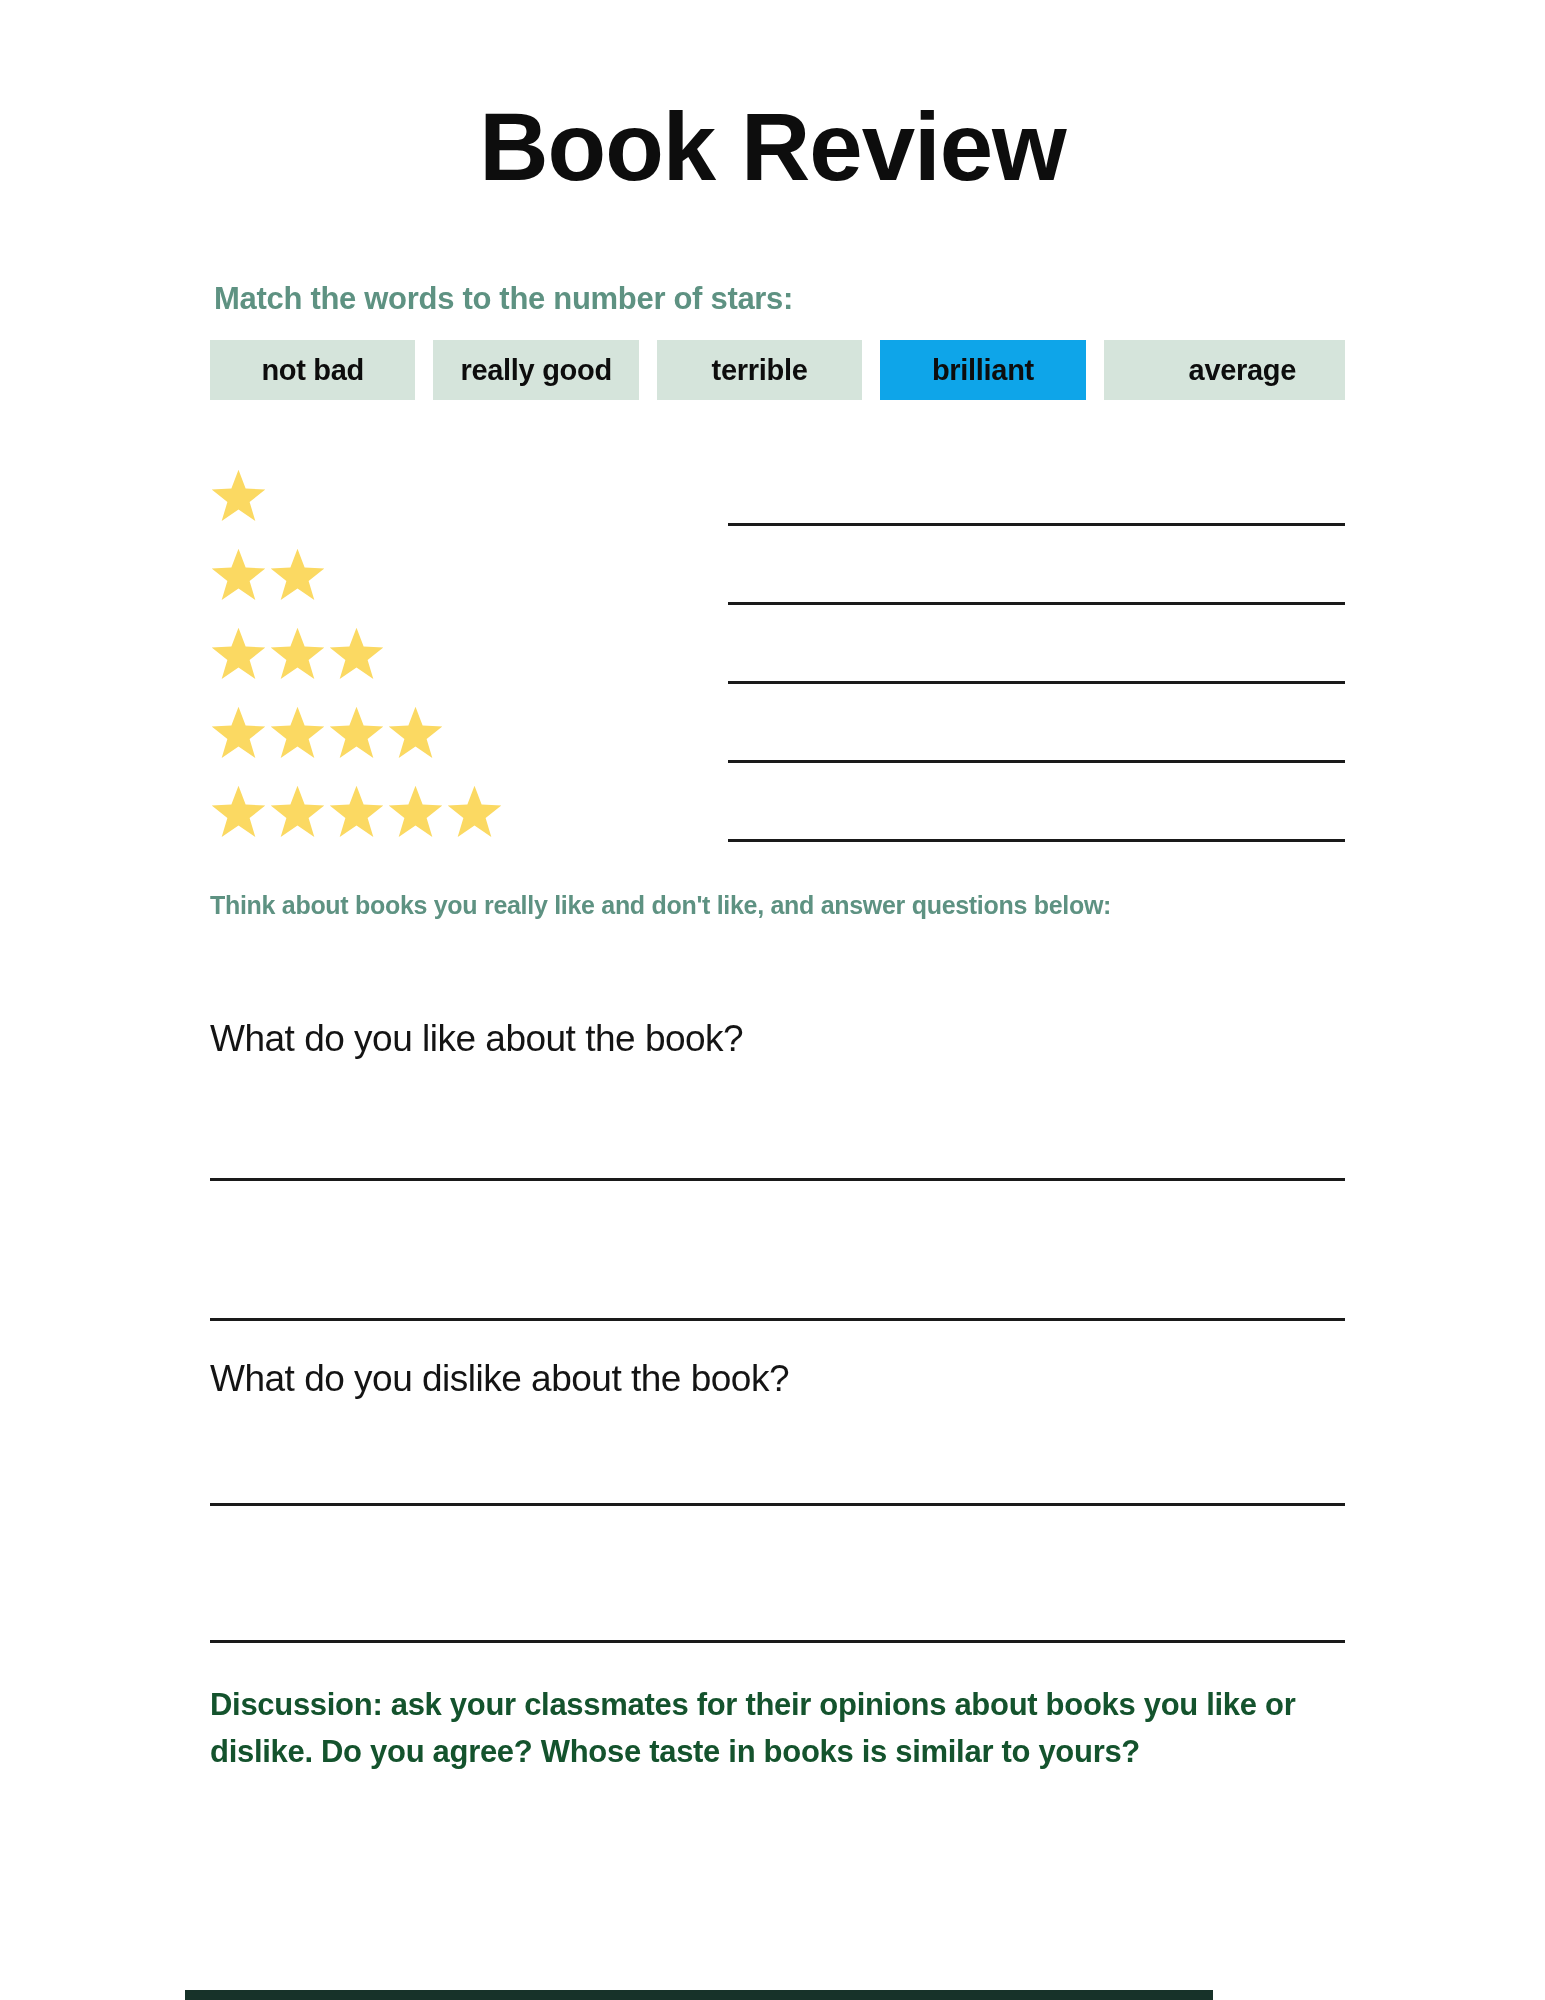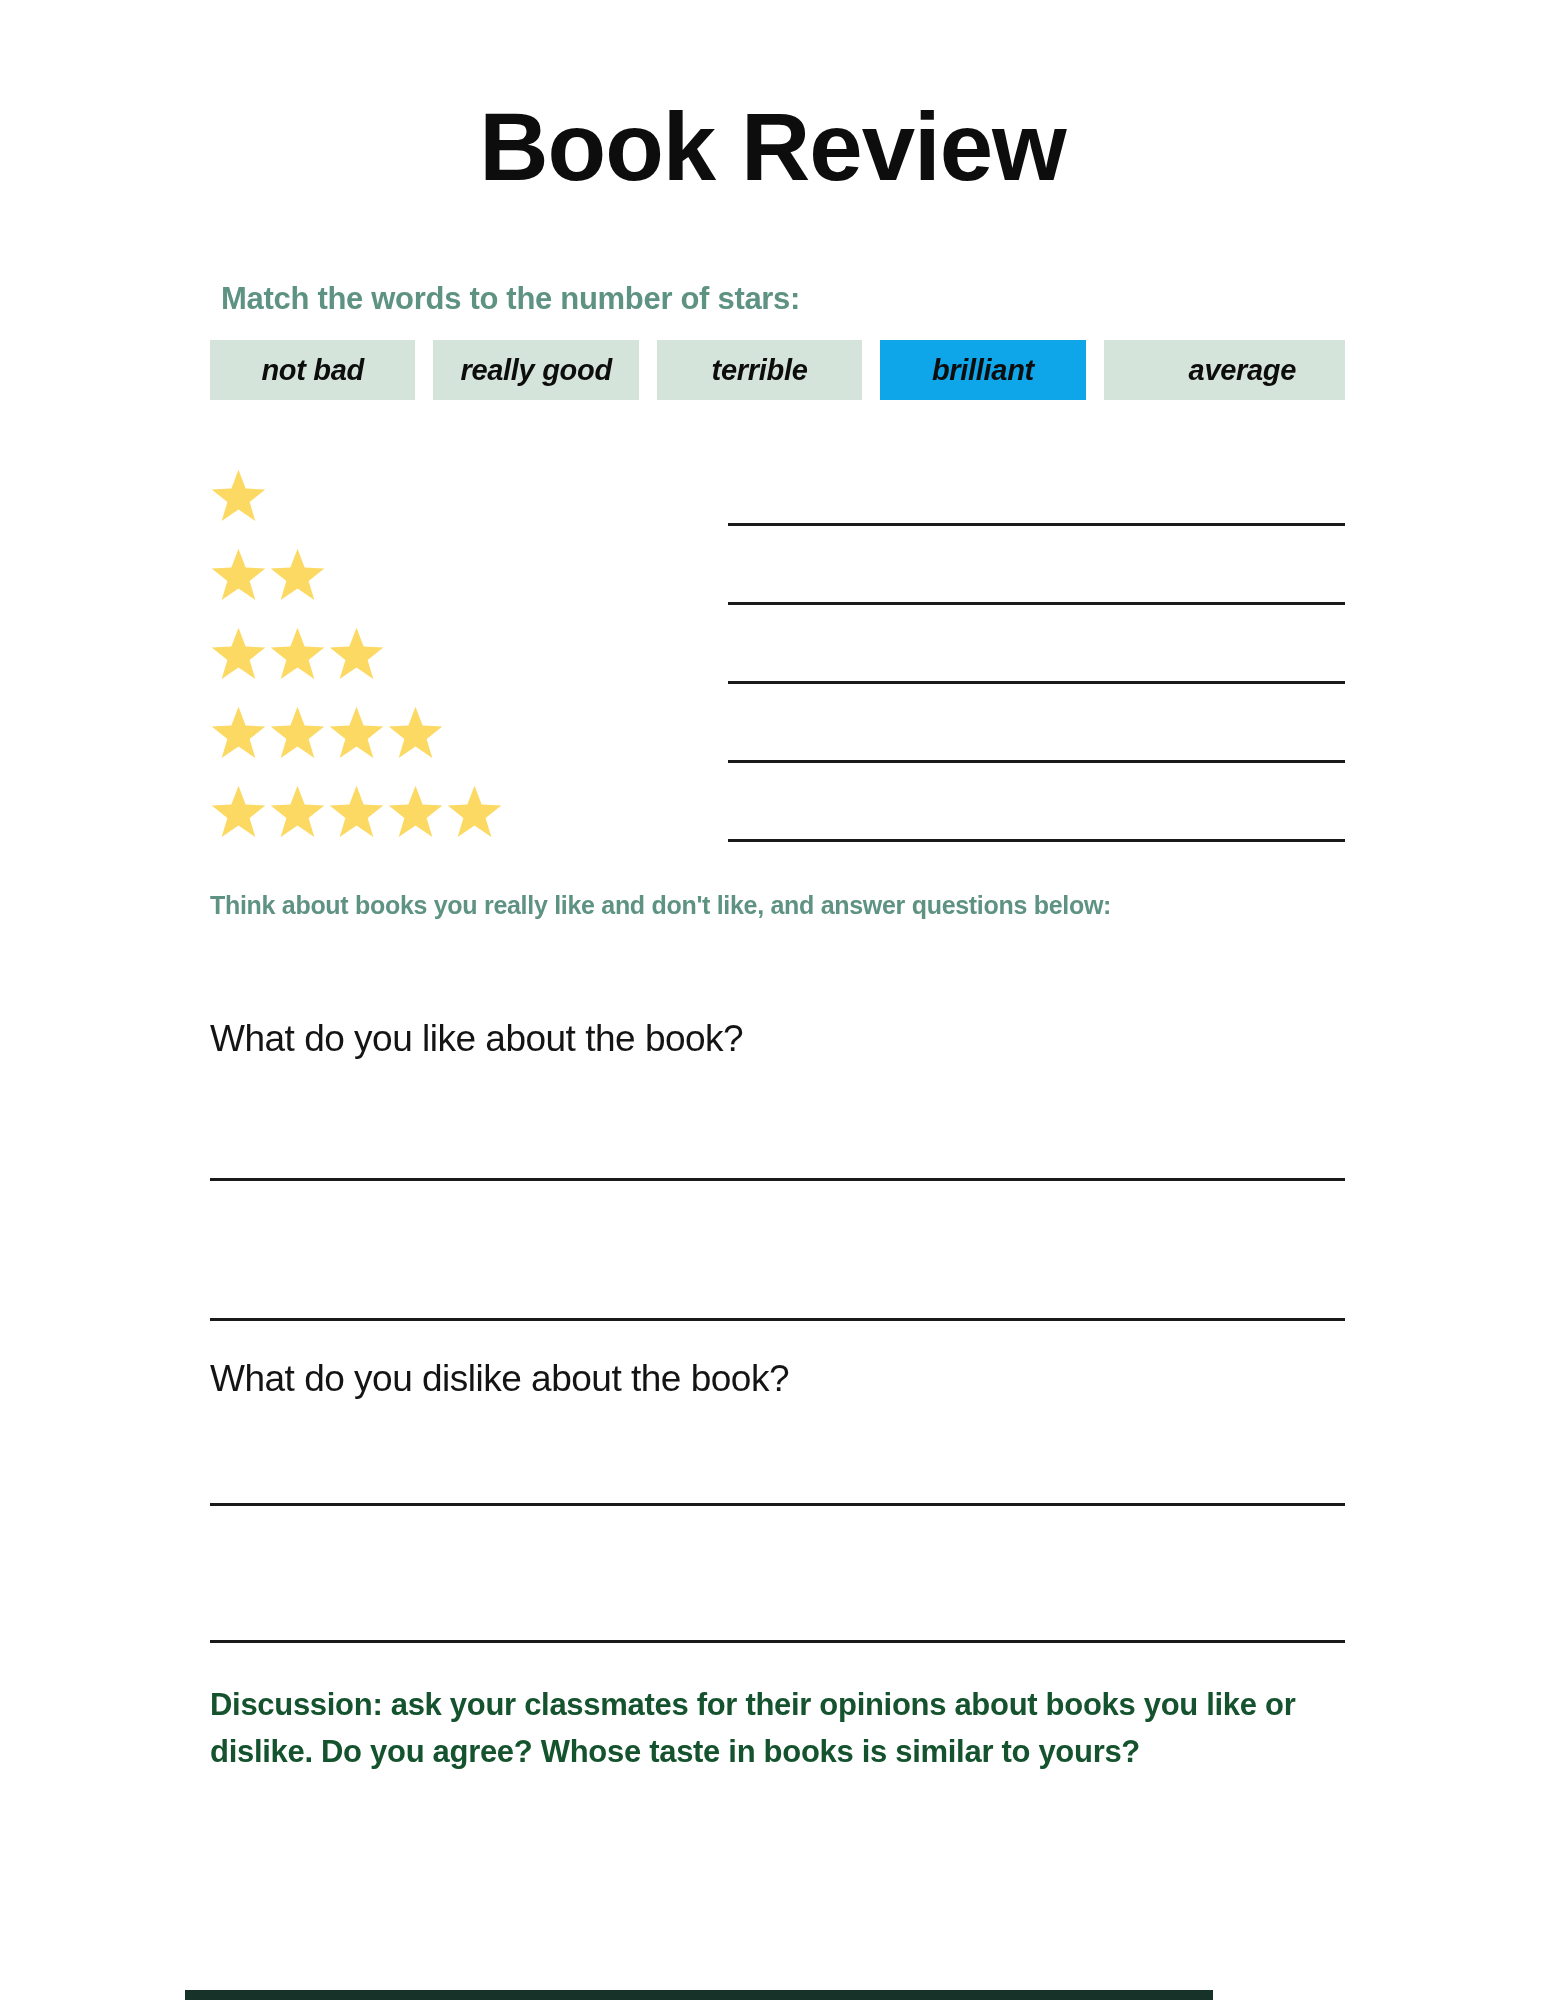--- a/index.html
+++ b/index.html
@@ -12,26 +12,26 @@
   }
   .title{
     position:absolute;top:92px;left:0;width:1545px;
     margin:0;text-align:center;
     font-size:96px;font-weight:800;letter-spacing:-1px;color:#0d0d0d;
   }
   .green-bold{
     color:#5e9282;font-weight:700;letter-spacing:-0.3px;
   }
   .match-heading{
-    position:absolute;left:221px;top:278px;width:1150px;
+    position:absolute;left:214px;top:278px;width:1150px;
     font-size:31px;line-height:1.35;
   }
   .word-row{
     position:absolute;left:210px;top:340px;width:1135px;height:56px;
-    display:flex;gap:18px;font-style:italic;
+    display:flex;gap:18px;
   }
   .word-box{
     flex:1;height:60px;background:#d5e4db;
     display:flex;align-items:center;justify-content:center;
     font-size:29px;font-weight:700;color:#0d0d0d;letter-spacing:-0.3px;
   }
   .stars-area{
     position:absolute;left:210px;top:468px;width:1135px;height:400px;
   }
   .star-row{

